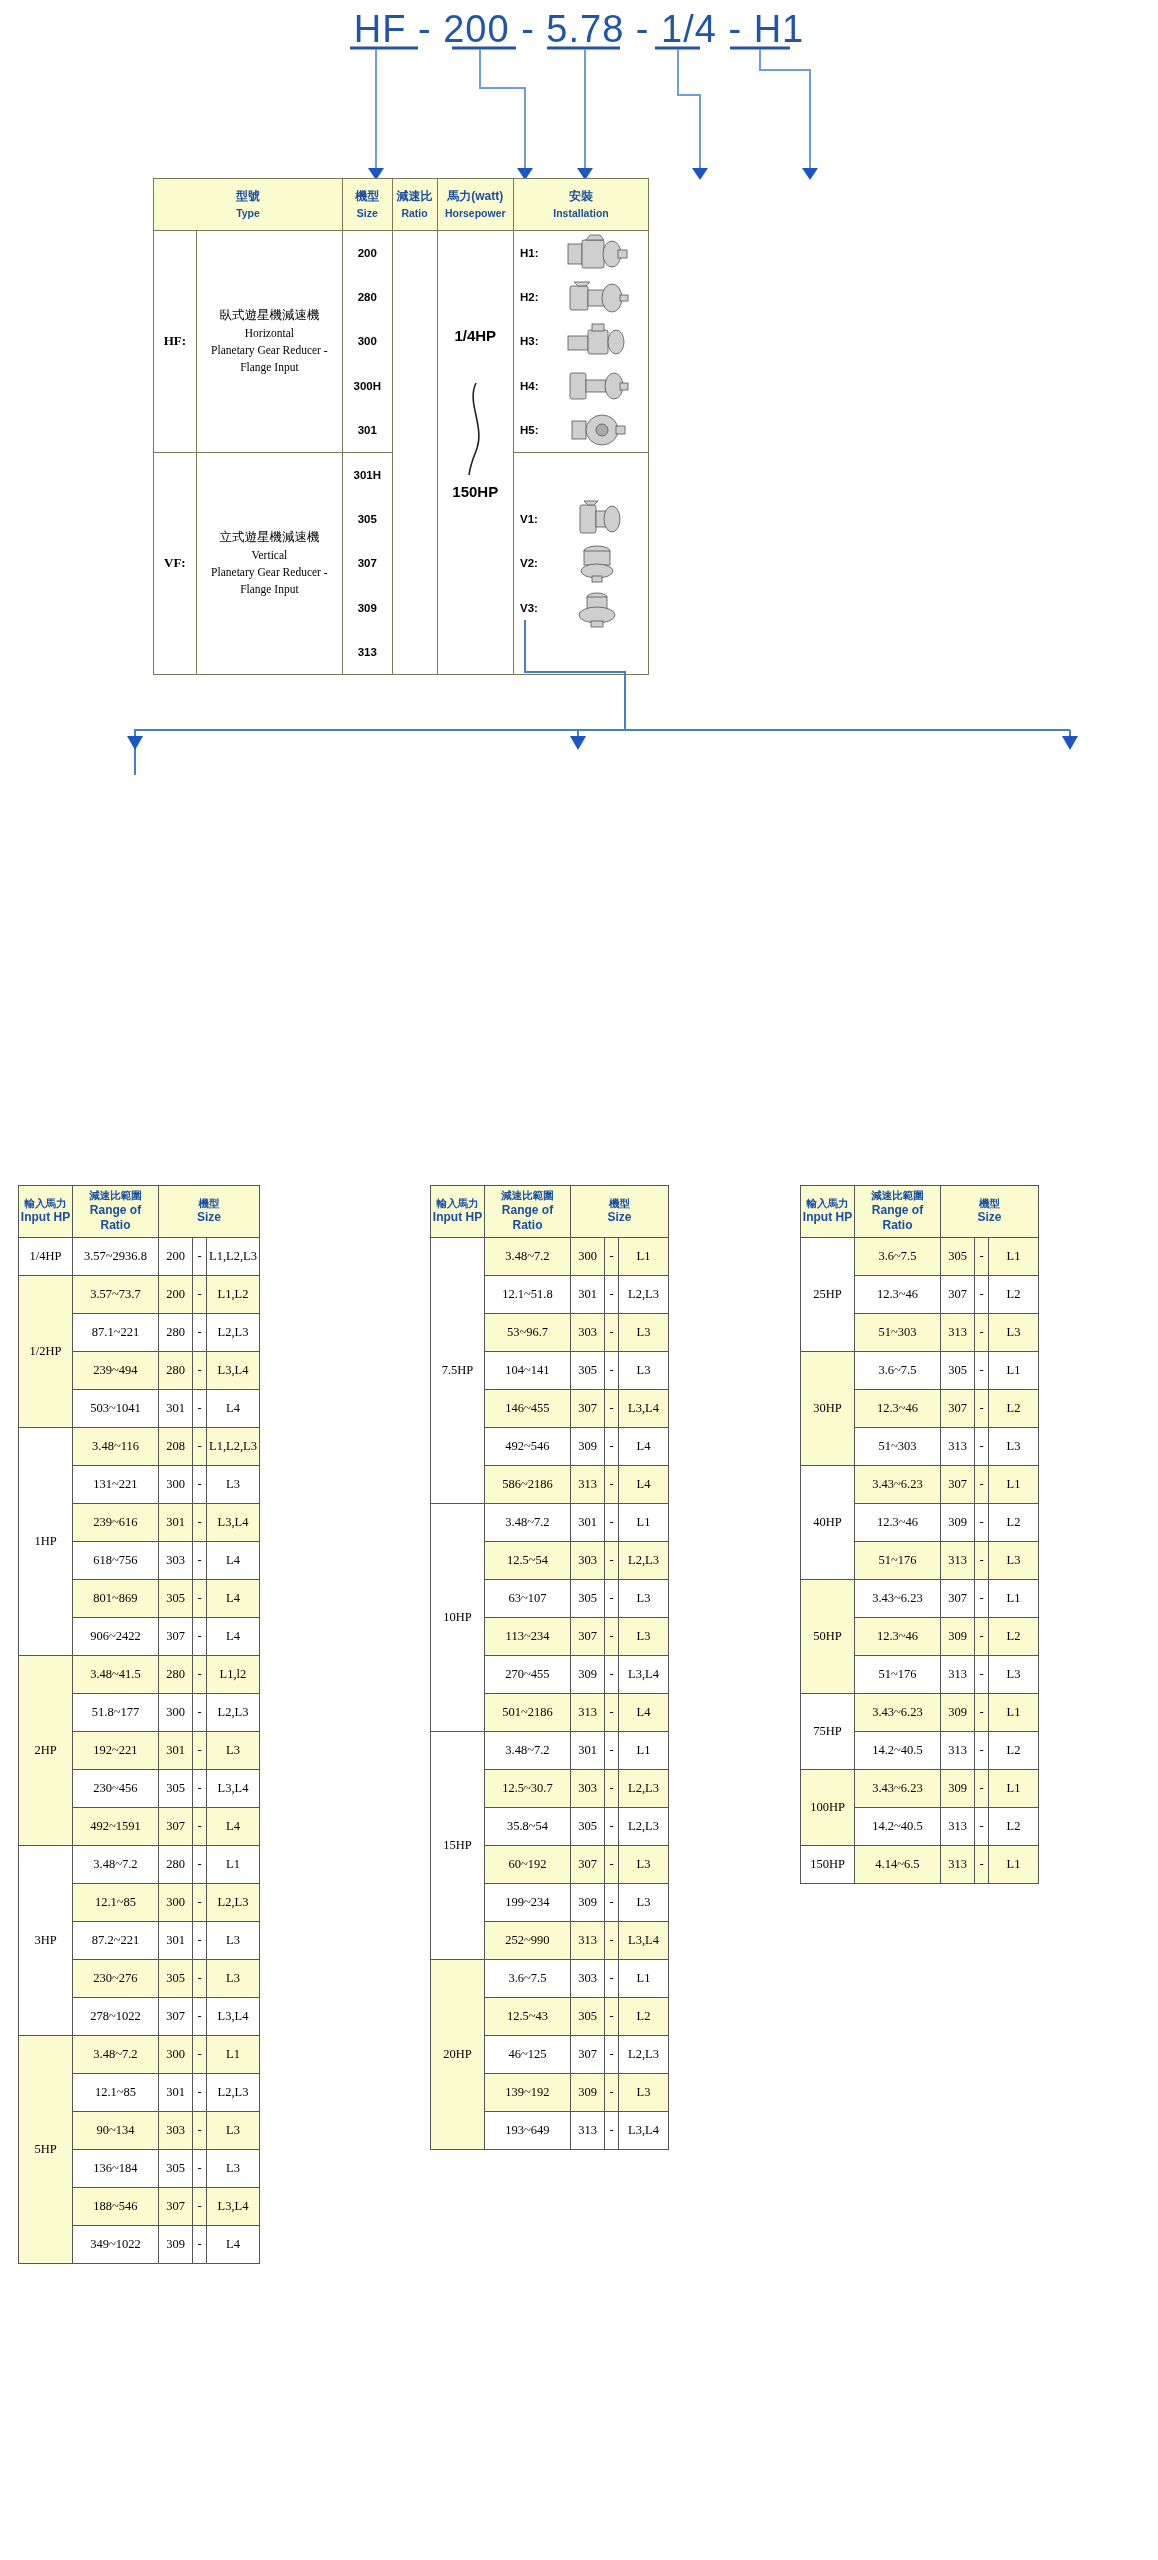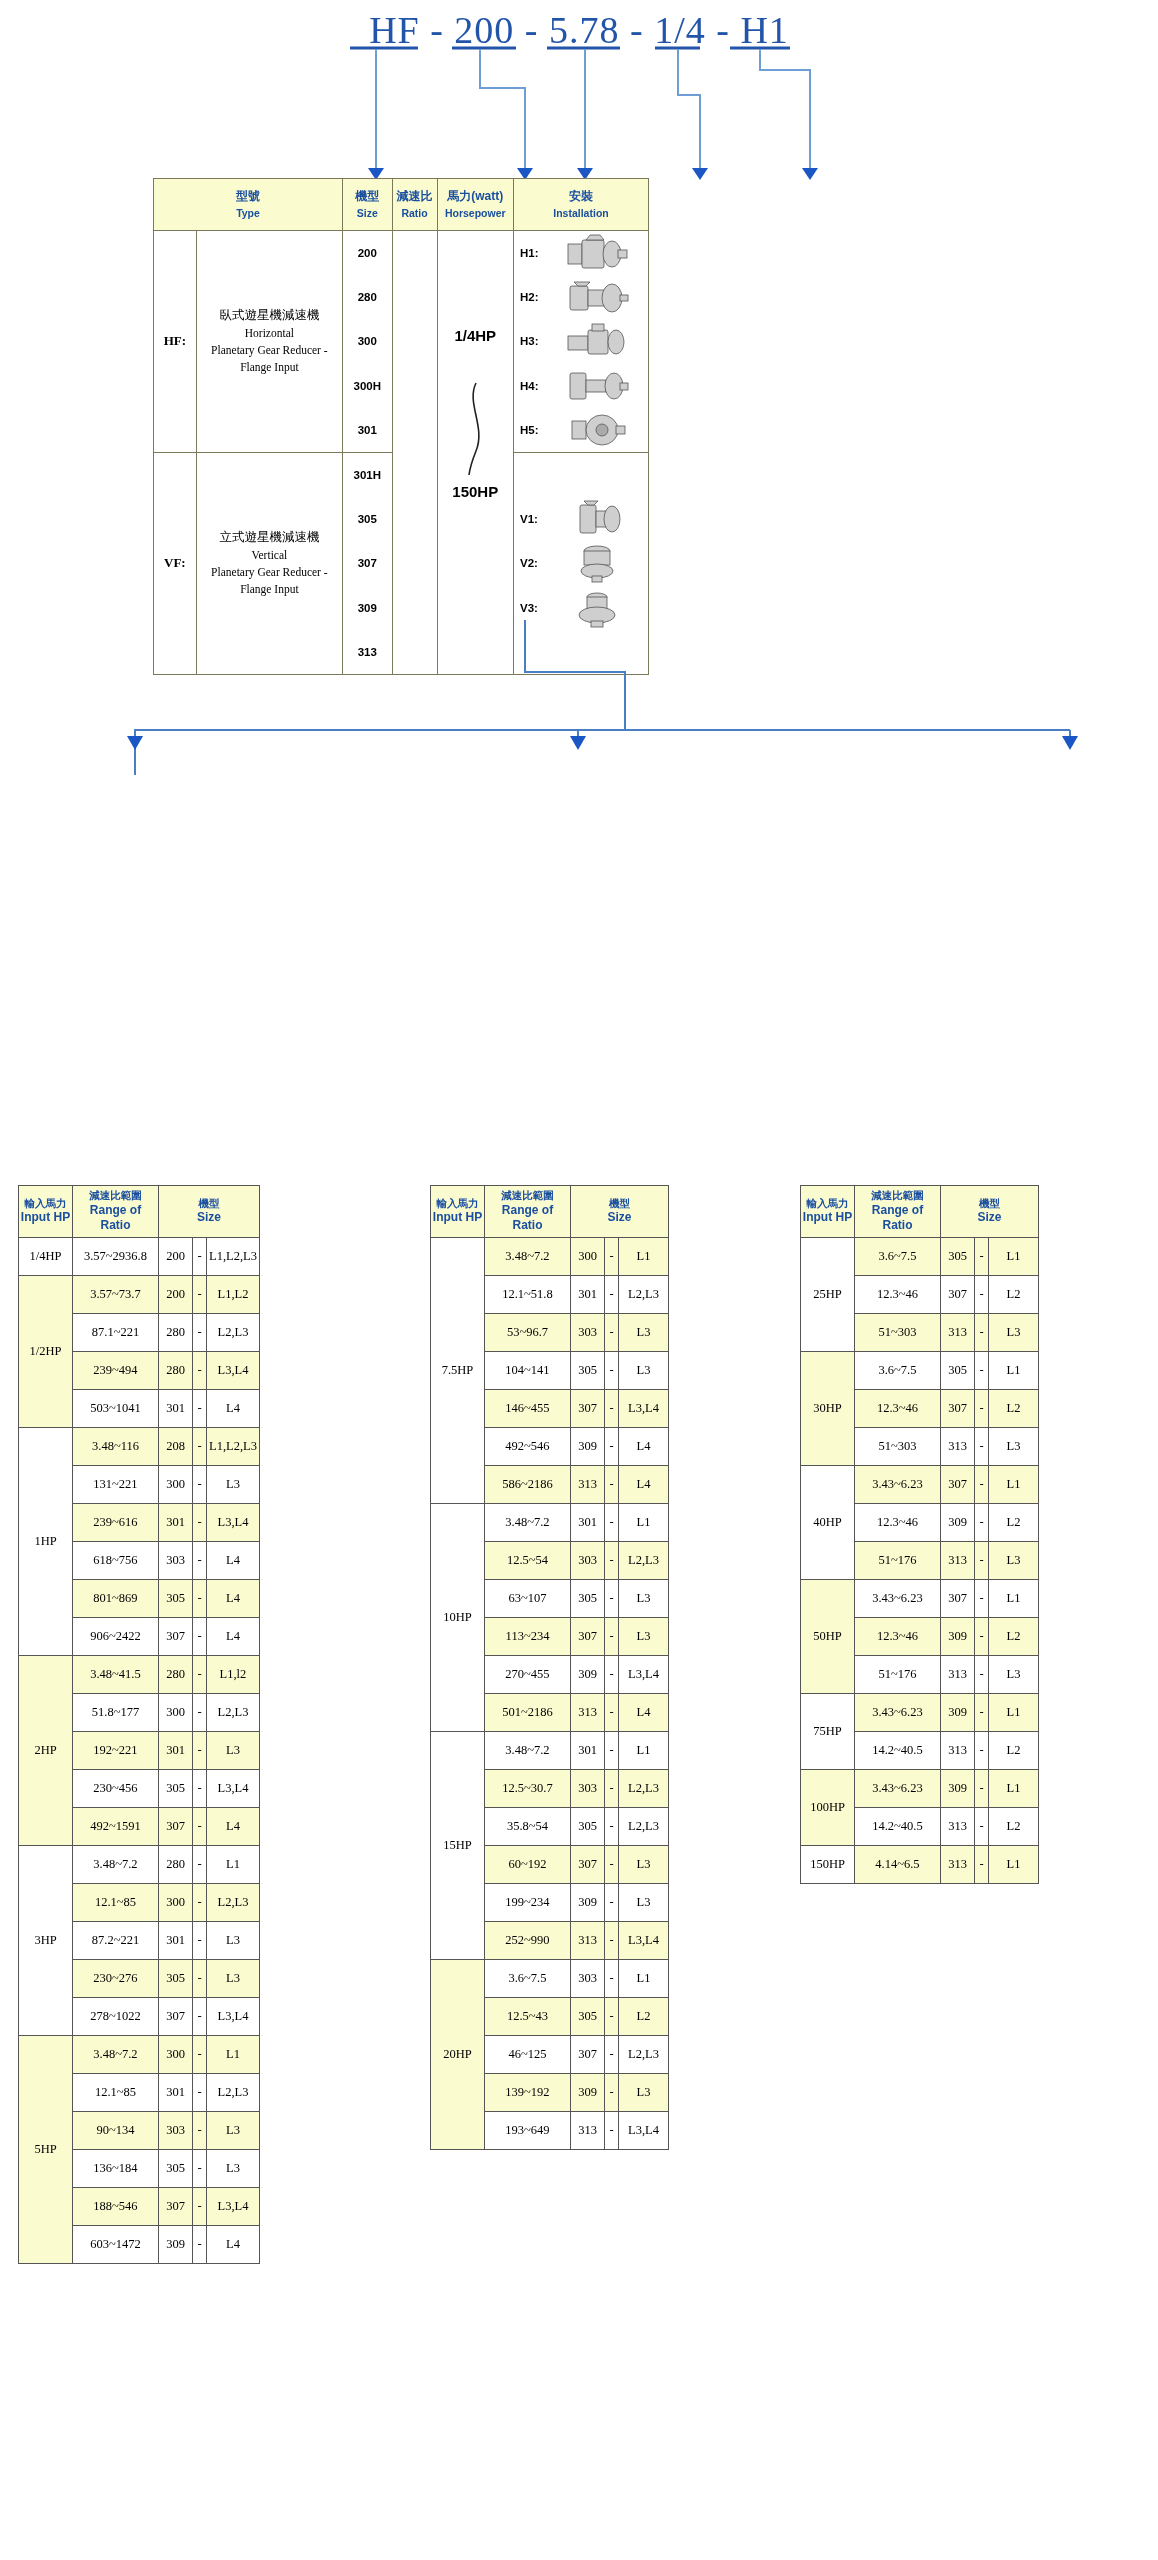--- a/index.html
+++ b/index.html
@@ -10,21 +10,21 @@
     font-family: "Liberation Sans", sans-serif;
     position: relative;
   }
   .page { position: relative; width: 1158px; height: 2560px; overflow: hidden; }
 
   
   .model-title {
     position: absolute;
     top: 8px; left: 0; width: 1158px;
     text-align: center;
-    font-family: Liberation Serif, serif;
+    font-family: Liberation Sans, sans-serif;
     font-size: 38px;
     color: #2255aa;
     letter-spacing: 1px;
   }
 
   
   .connectors { position: absolute; top: 0; left: 0; }
 
   
   .main-table {
@@ -539,21 +539,21 @@
           <td class="c-dash white">-</td>
           <td class="c-ln white">L3</td>
         </tr>
         <tr>
           <td class="c-ratio yellow">188~546</td>
           <td class="c-size yellow">307</td>
           <td class="c-dash yellow">-</td>
           <td class="c-ln yellow">L3,L4</td>
         </tr>
         <tr>
-          <td class="c-ratio white">603~1472</td>
+          <td class="c-ratio white">349~1022</td>
           <td class="c-size white">309</td>
           <td class="c-dash white">-</td>
           <td class="c-ln white">L4</td>
         </tr>
       </tbody>
   </table>
 
   <table class="btbl" id="bt1" style="left:430px; top:1185px;">
     <thead>
       <tr>

